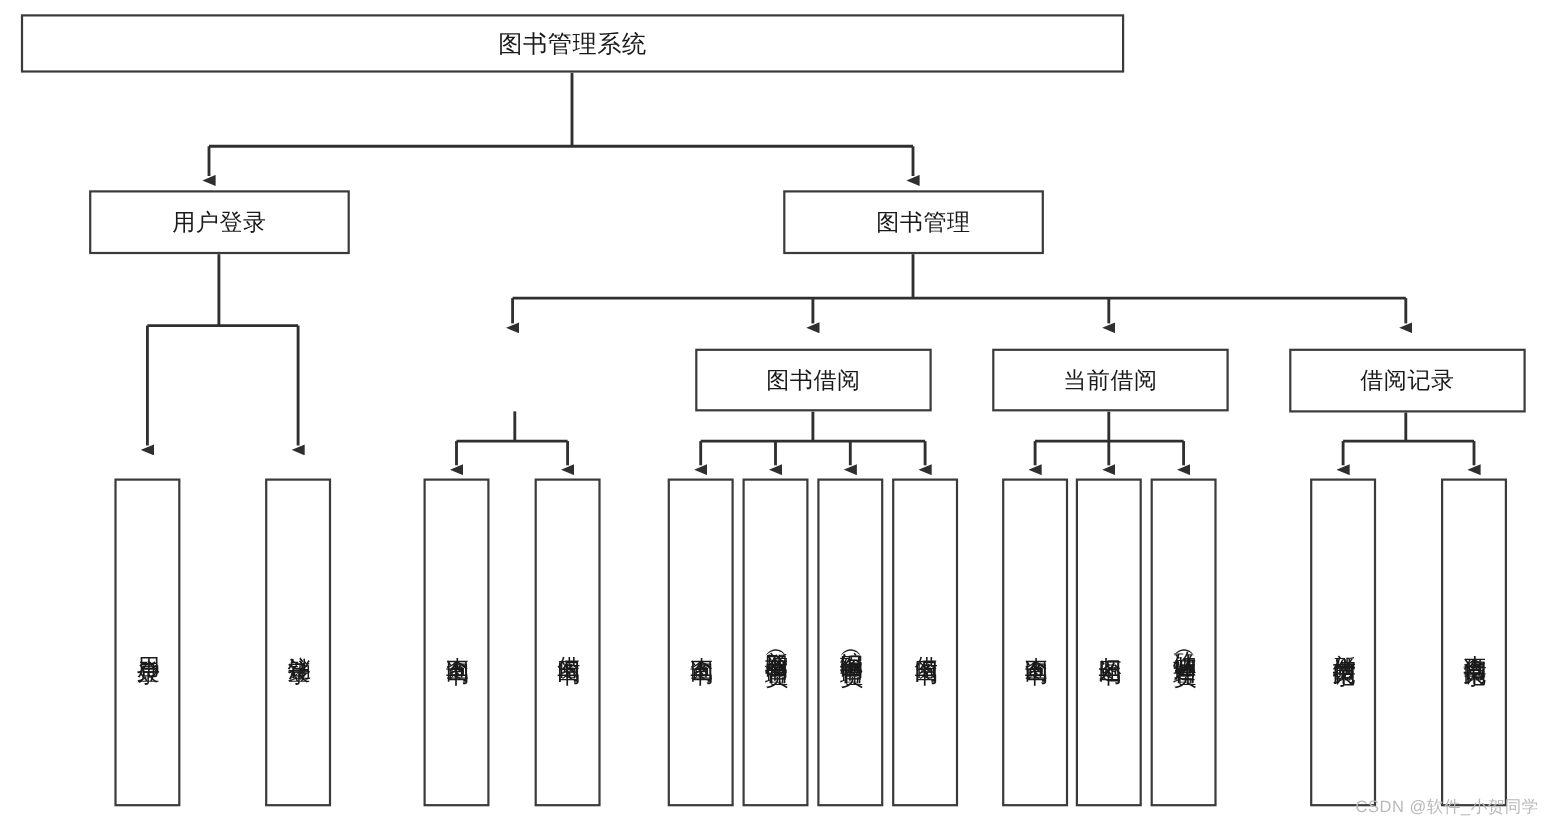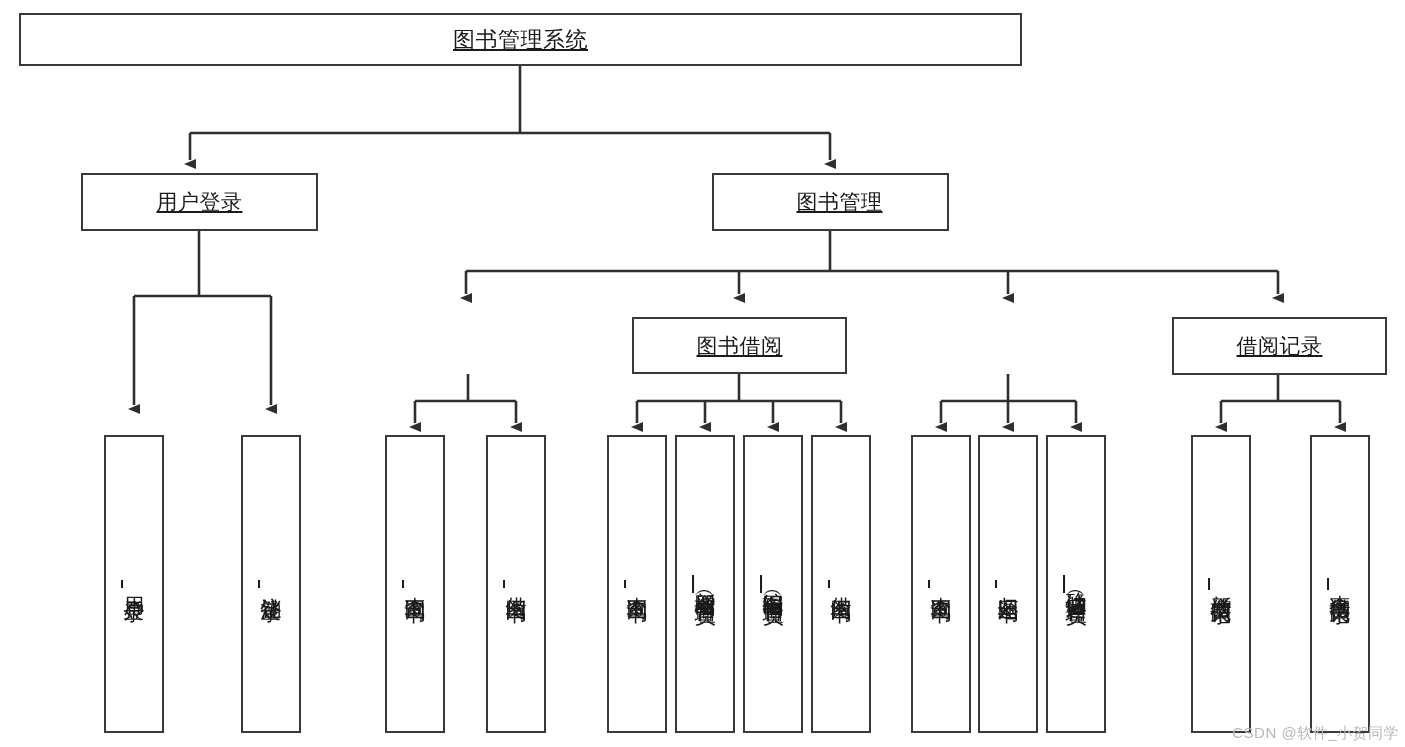--- a/index.html
+++ b/index.html
@@ -25,21 +25,20 @@
   }
   .node {
     position: absolute;
     box-sizing: border-box;
     background: #ffffff;
     border: 2.2px solid #3a3a3a;
     display: flex;
     align-items: center;
     justify-content: center;
     color: #1a1a1a;
-    text-decoration: underline;
   }
   .node.horiz {
     font-size: 21px;
     letter-spacing: 0.5px;
   }
   .node.vert {
     writing-mode: vertical-rl;
     text-orientation: upright;
     font-size: 21px;
     letter-spacing: 2px;
@@ -130,20 +129,23 @@
   <div class="node horiz" style="left:81px; top:173px; width:237px; height:58px;">
     <span class="label">用户登录</span>
   </div>
   <div class="node horiz" style="left:712px; top:173px; width:237px; height:58px;padding-left:18px;">
     <span class="label">图书管理</span>
   </div>
 
   <div class="node horiz" style="left:632px; top:317px; width:215px; height:57px;">
     <span class="label">图书借阅</span>
   </div>
+  <div class="node horiz" style="left:902px; top:317px; width:215px; height:57px;">
+    <span class="label">当前借阅</span>
+  </div>
   <div class="node horiz" style="left:1172px; top:317px; width:215px; height:58px;">
     <span class="label">借阅记录</span>
   </div>
 
   <div class="node vert" style="left:104px; top:435px; width:60px; height:298px;">
     <span class="label">用户登录</span>
   </div>
   <div class="node vert" style="left:241px; top:435px; width:60px; height:298px;">
     <span class="label">注销登录</span>
   </div>

